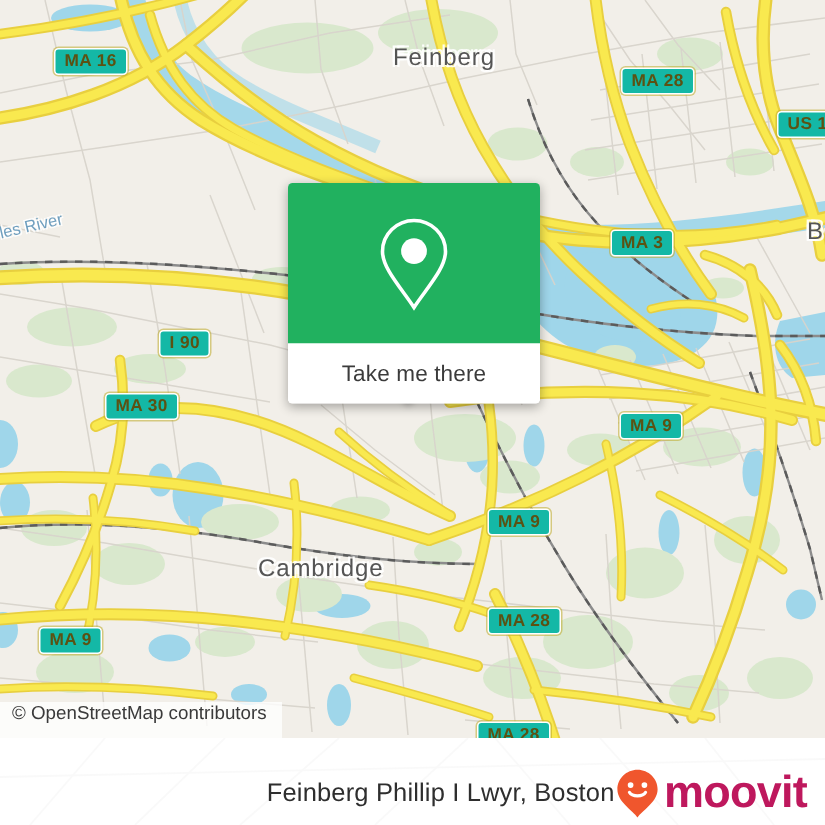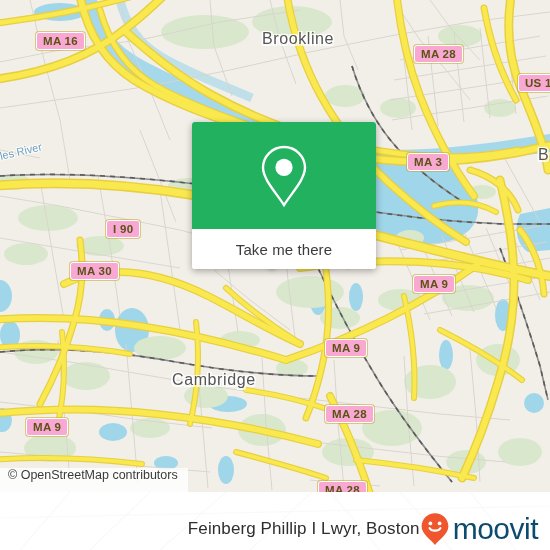--- a/index.html
+++ b/index.html
@@ -52,40 +52,40 @@
     text-shadow:
       -1px -1px 0 rgba(255,255,255,.85),
        1px -1px 0 rgba(255,255,255,.85),
       -1px  1px 0 rgba(255,255,255,.85),
        1px  1px 0 rgba(255,255,255,.85);
   }
 
   
   .shield {
     position: absolute;
-    background: #f9a8d4;
+    background: #14b8a6;
     border: 1.5px solid #ffffff;
     border-radius: 3px;
     color: #5b5213;
     font-size: 11.5px;
     font-weight: bold;
     letter-spacing: .3px;
     padding: 1.5px 6px 2.5px;
     line-height: 12px;
     box-shadow: 0 0 0 1px rgba(190,170,40,.55);
     pointer-events: none;
     white-space: nowrap;
   }
 
   
   #poi-card {
     position: absolute;
     left: 192px;
     top: 122px;
-    width: 184px;
+    width: 168px;
     background: #ffffff;
     border-radius: 3px;
     box-shadow: 0 2px 7px rgba(0,0,0,.33);
     overflow: hidden;
     z-index: 30;
   }
   #poi-card-head {
     height: 107px;
     background: #21b15f;
     display: flex;
@@ -165,22 +165,22 @@
   }
   #brand {
     position: relative;
     display: flex;
     align-items: center;
     gap: 3px;
     z-index: 2;
   }
   #brand-word {
     font-size: 30px;
-    font-weight: normal;
-    color: #0c4a6e;
+    font-weight: bold;
+    color: #be185d;
     letter-spacing: -0.5px;
     line-height: 30px;
   }
 </style>
 </head>
 <body>
 
 <div id="page">
 
   <div id="map">
@@ -432,21 +432,21 @@
           <path d="M356,460 C396,464 436,470 474,478" stroke-width="3.8"></path>
           <path d="M-10,460 C40,456 92,458 142,464" stroke-width="3.8"></path>
           <path d="M236,452 C266,460 296,468 326,478" stroke-width="3.8"></path>
           <path d="M470,170 C492,176 510,190 518,210" stroke-width="4.5"></path>
           <path d="M434,206 C456,200 478,202 496,212" stroke-width="3.8"></path>
           <path d="M520,230 C534,248 542,270 544,294" stroke-width="4.5"></path>
         </g>
       </g>
     </svg>
 
-    <div class="maplabel city" style="left:262px; top:30px;">Brookline</div>
+    <div class="maplabel city" style="left:262px; top:30px;">Feinberg</div>
     <div class="maplabel city" style="left:172px; top:371px;">Cambridge</div>
     <div class="maplabel city" style="left:538px; top:146px;">B</div>
     <div class="maplabel water" style="left:0px; top:150px; transform:rotate(-13deg); transform-origin:left center;">les River</div>
 
     <div class="shield" style="left:36px;  top:32px;">MA 16</div>
     <div class="shield" style="left:414px; top:45px;">MA 28</div>
     <div class="shield" style="left:518px; top:74px;">US 1</div>
     <div class="shield" style="left:407px; top:153px;text-align:center;">MA 3</div>
     <div class="shield" style="left:106px; top:176px;margin-top:44px;">I 90</div>
     <div class="shield" style="left:70px;  top:262px;text-align:center;">MA 30</div>

